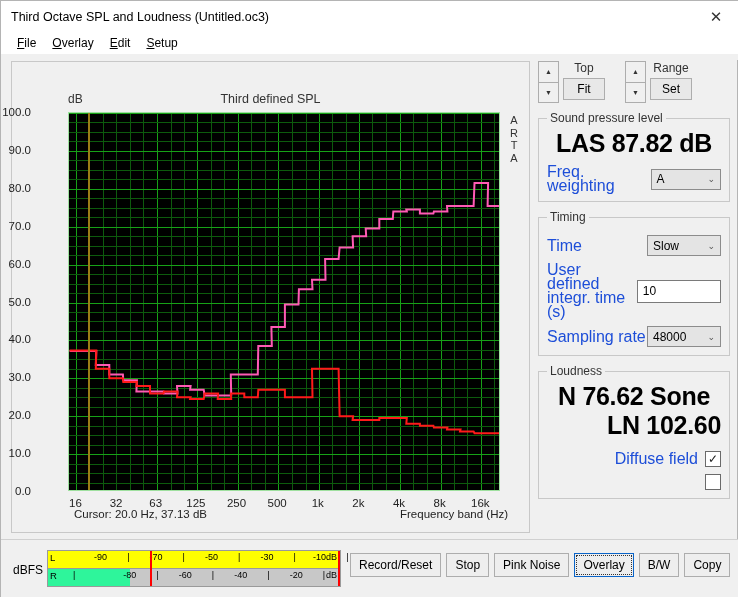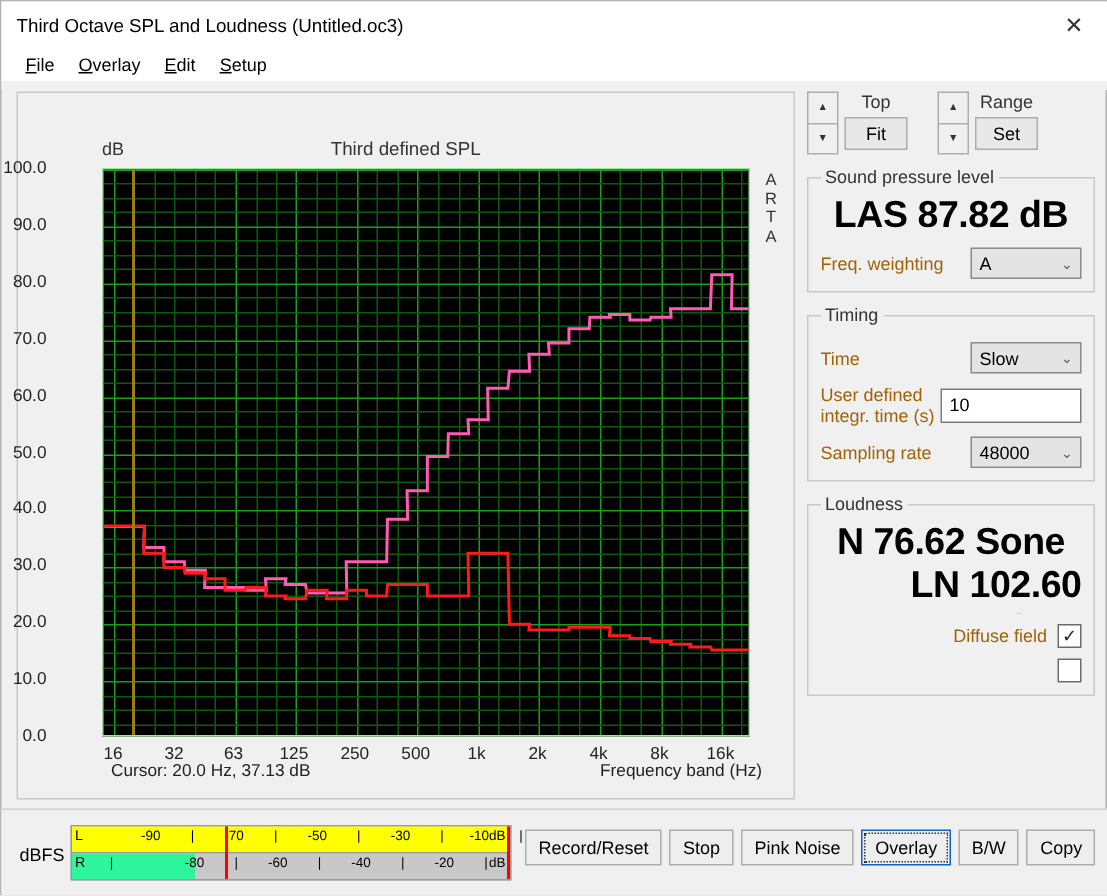--- a/index.html
+++ b/index.html
@@ -111,21 +111,21 @@
     border:1px solid #c8c8c8; margin:0 0 8px 0; padding:4px 8px 8px 8px;
     background:#f0f0f0;
   }
   fieldset.grp legend { font-size:12px; color:#333; padding:0 3px; }
   .bignum {
     font-size:25px; font-weight:bold; text-align:center; color:#000;
     letter-spacing:-0.3px; white-space:nowrap;
   }
   .bignum-r { text-align:right; }
   .row { display:flex; align-items:center; justify-content:space-between; margin-top:7px; }
-  .row .lbl { font-size:12px; color:#a16207; line-height:14px; }
+  .row .lbl { font-size:16px; color:#1d4ed8; line-height:14px; }
   .ddl {
     width:74px; height:21px; border:1px solid #8c8c8c; background:#e4e4e4;
     display:flex; align-items:center; padding-left:5px; font-size:12px;
     position:relative;
   }
   .ddl .chev { position:absolute; right:5px; font-size:9px; color:#555; }
   .txtin {
     width:94px; height:23px; border:1px solid #7a7a7a; background:#fff;
     display:flex; align-items:center; padding-left:5px; font-size:12px;
   }

